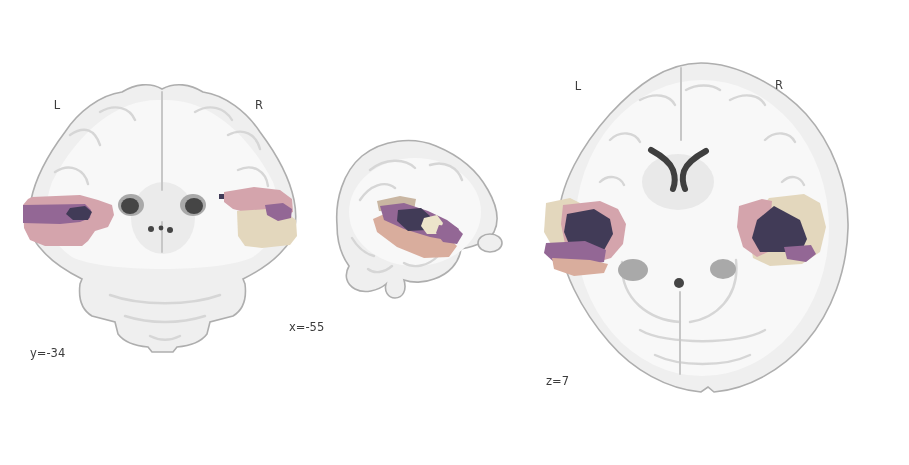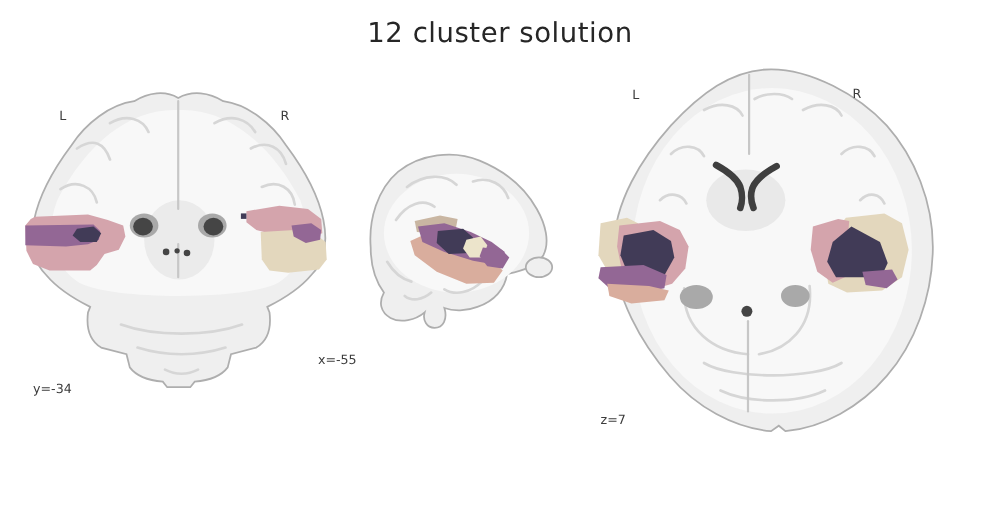--- a/index.html
+++ b/index.html
@@ -13,21 +13,20 @@
   .inner{fill:#f8f8f8;stroke:none;}
   .sulc{fill:none;stroke:#d6d6d6;stroke-width:2.4;stroke-linecap:round;}
   .sulc2{fill:none;stroke:#c7c7c7;stroke-width:2;stroke-linecap:round;}
   .dark{fill:#454545;stroke:none;}
   .halo{fill:#a9a9a9;stroke:none;}
 </style>
 </head>
 <body>
 
 <div class="figure">
-  <div class="title">12 cluster solution</div>
 
   <svg class="canvas" viewBox="0 0 909 465">
 
     <g>
       <path class="brain" d="M162,89
         C150,82 135,84 122,92 C100,95 78,112 65,132 C50,152 36,175 31,200
         C27,220 30,238 42,250 C52,262 68,272 82,279 L80,284
         C78,300 82,310 92,316 L115,322 L118,334 C124,342 136,346 148,347
         L152,352 L173,352 L177,347 C189,346 201,342 207,334 L210,322 L233,316
         C243,310 247,300 245,284 L243,279 C257,272 273,262 283,250

